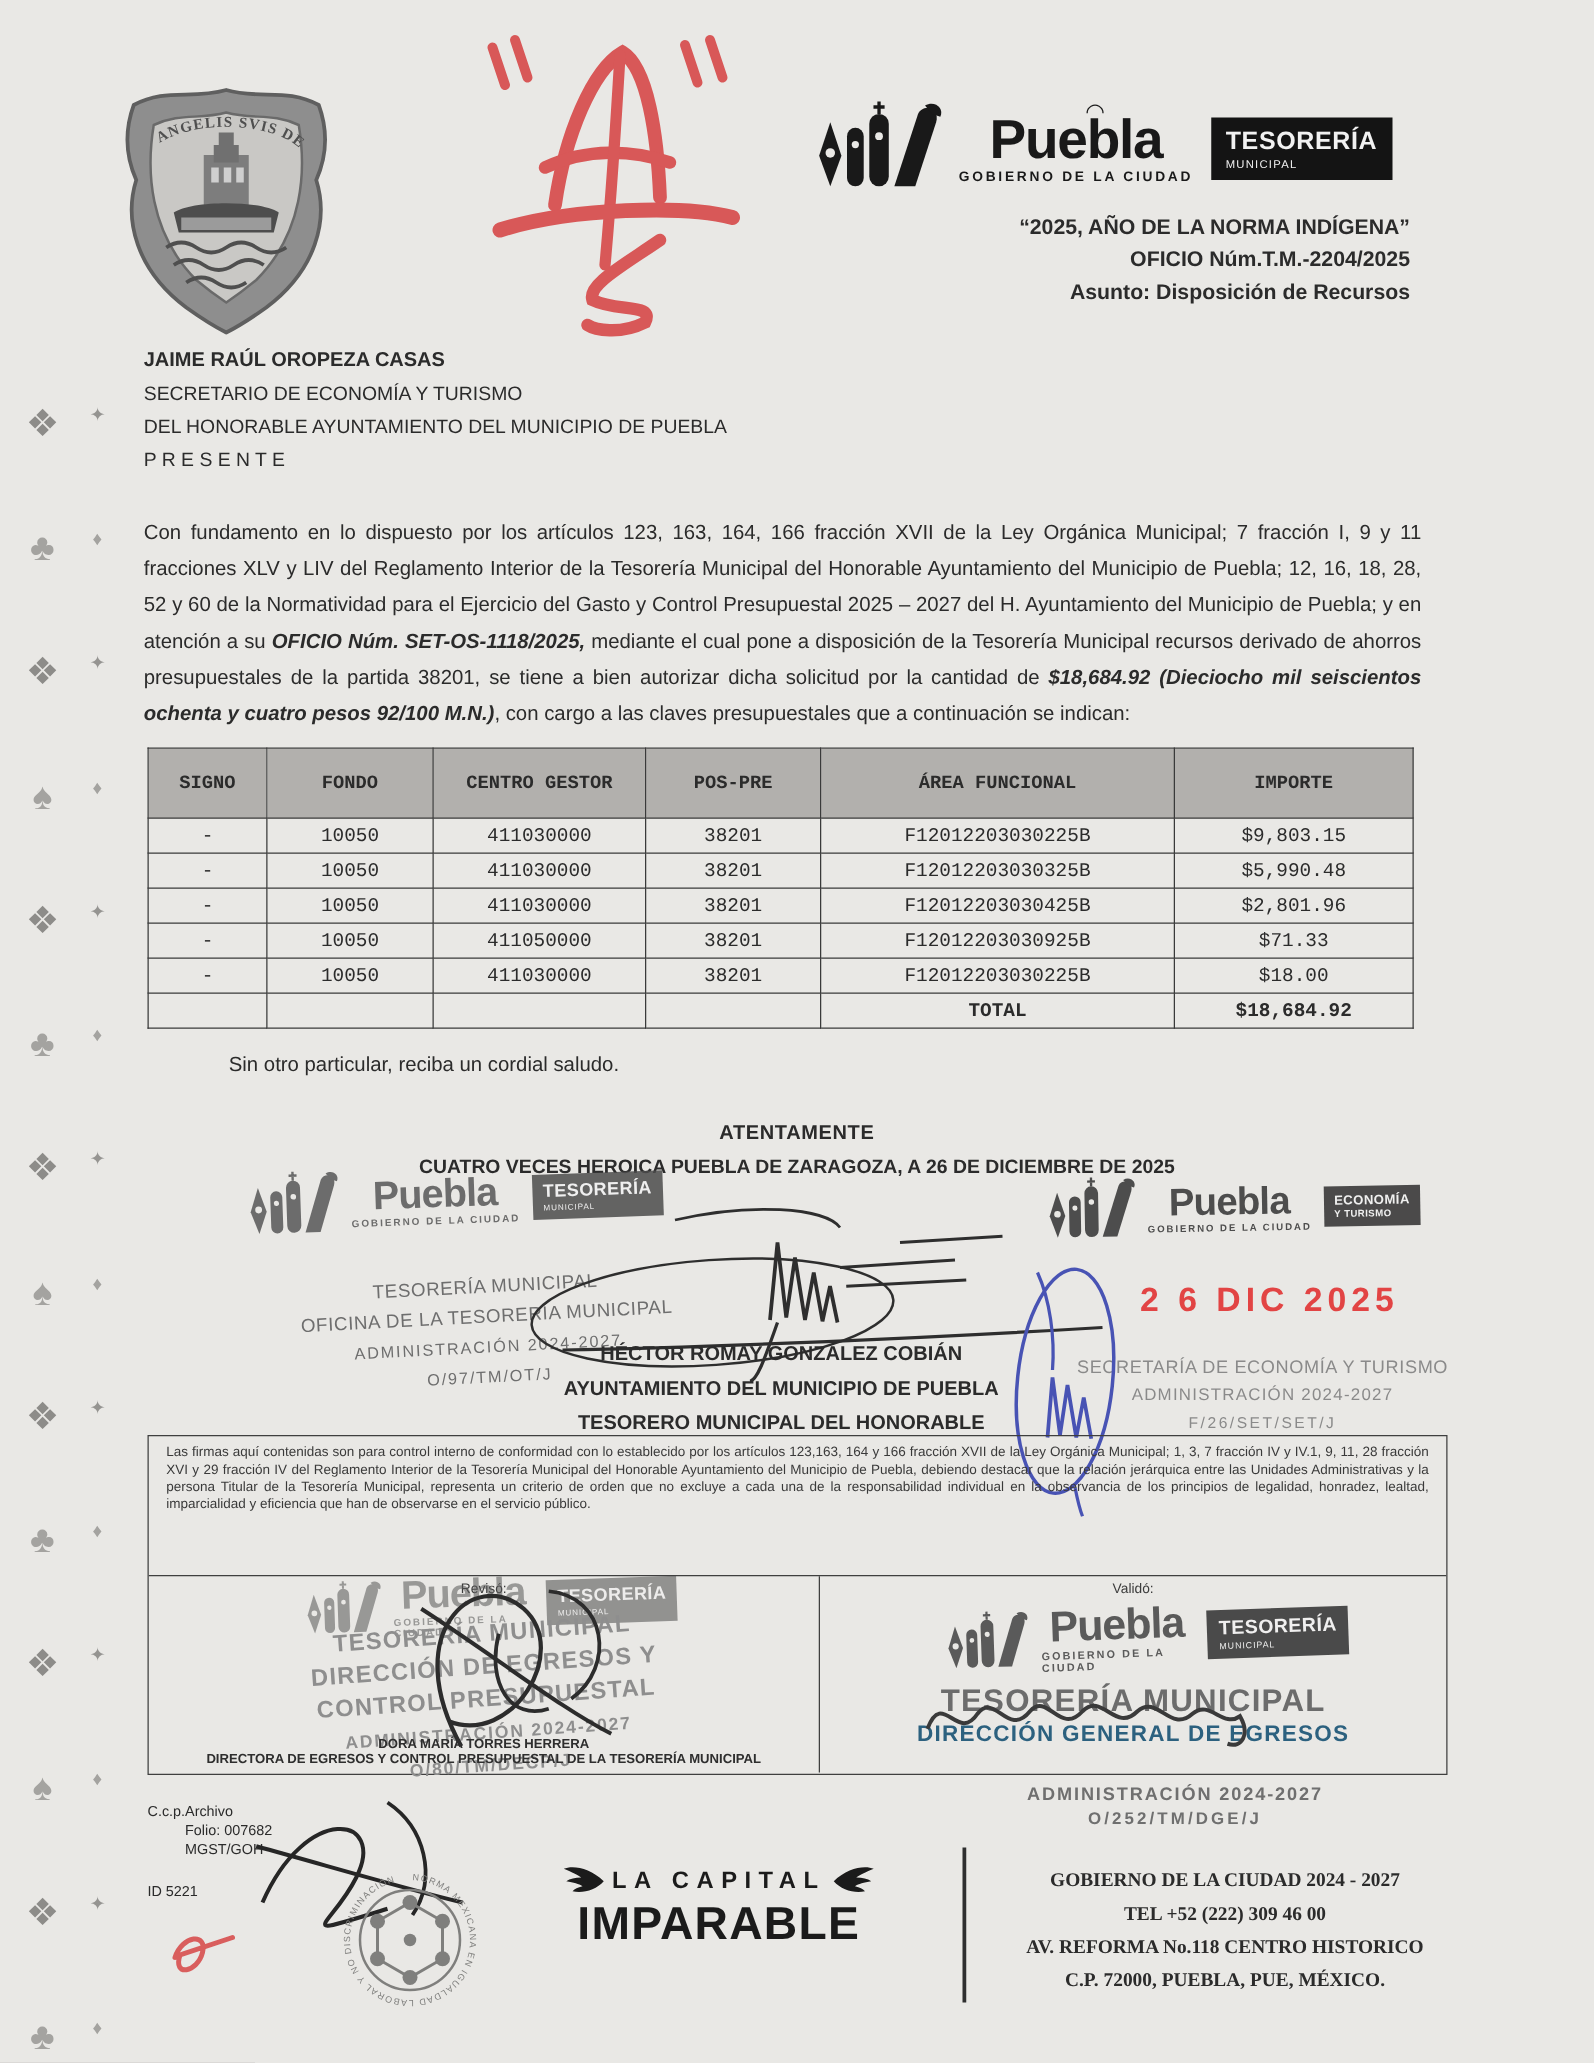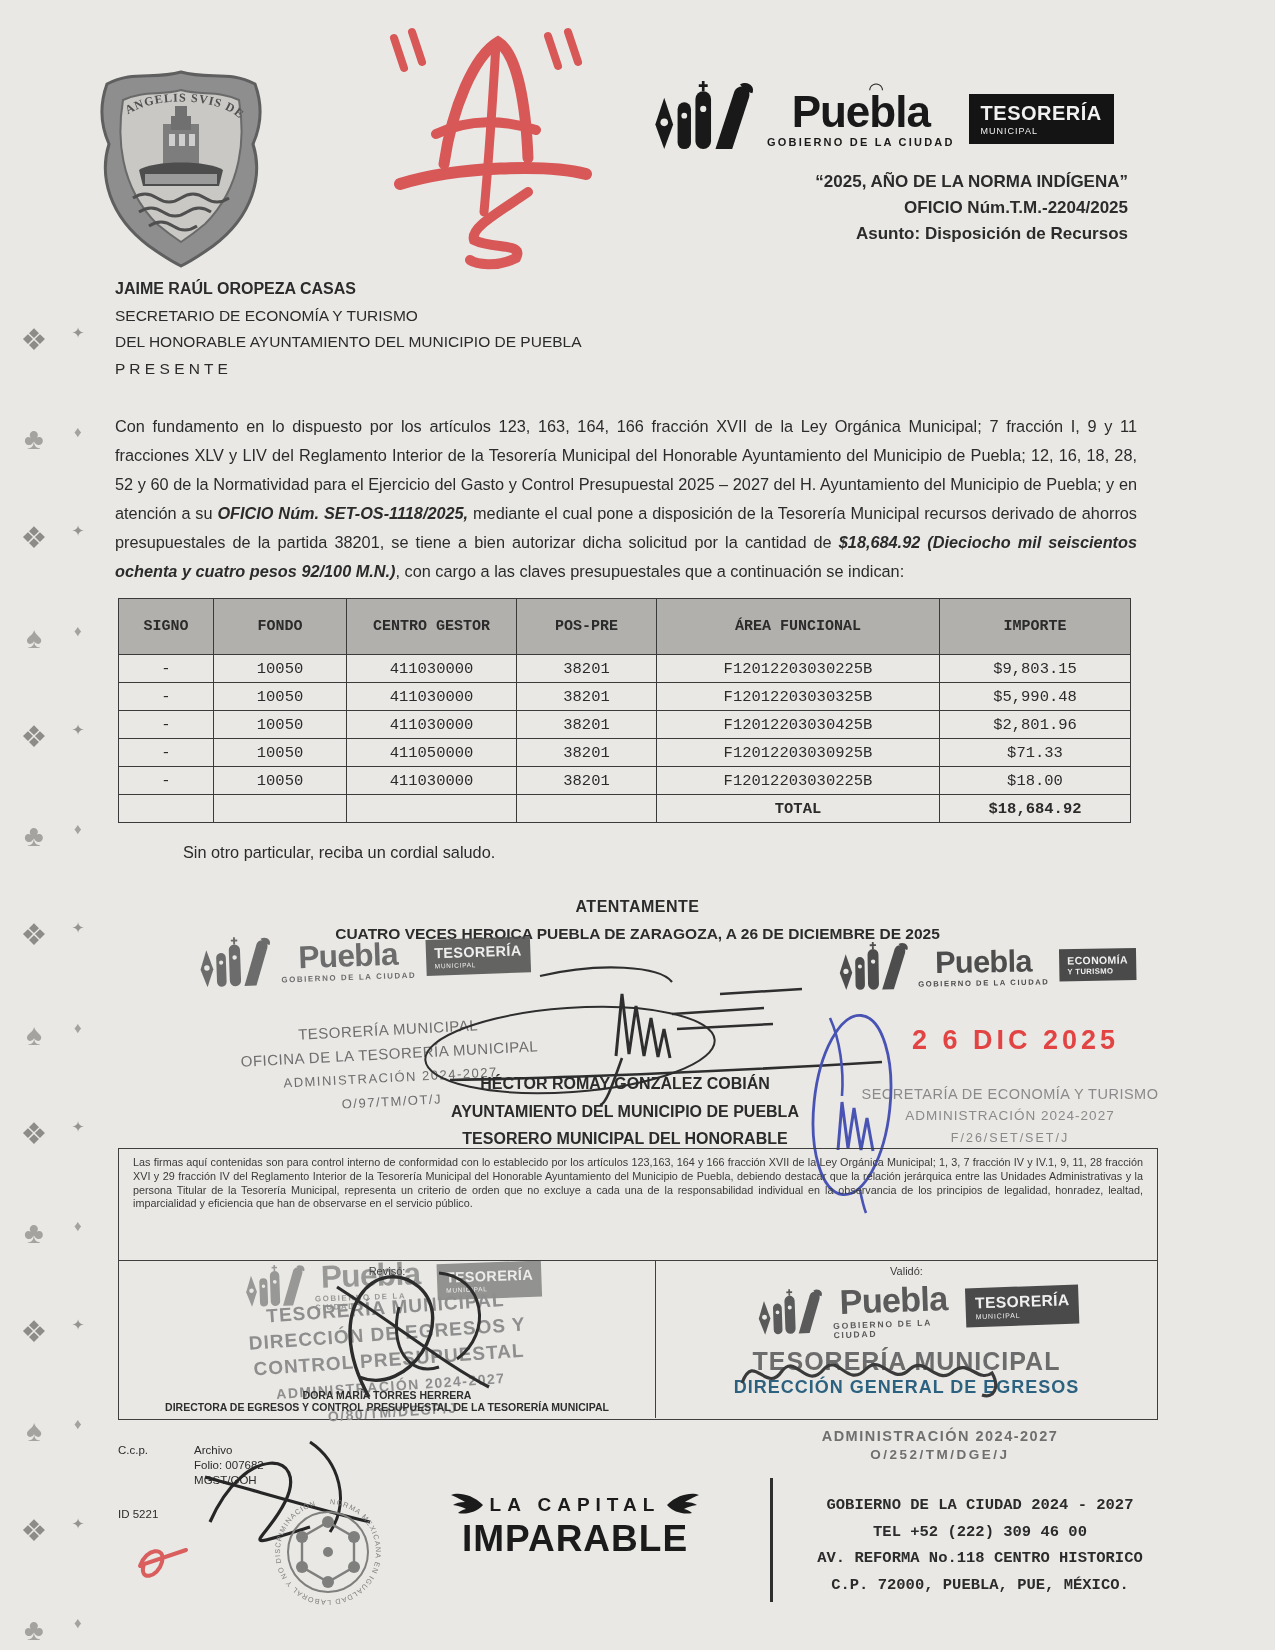--- a/index.html
+++ b/index.html
@@ -87,33 +87,33 @@
   .names .nm{font-size:10.5px;}
   .names .tt{font-size:10.5px;}
   .valido-big1{position:absolute;left:0px;top:86px;width:100%;text-align:center;color:#6c6c6c;font-weight:bold;
     font-size:25px;letter-spacing:1px;}
   .valido-big2{position:absolute;left:0px;top:116px;width:100%;text-align:center;color:#0c4a6e;font-weight:bold;
     font-size:18px;letter-spacing:1px;opacity:.85;}
   .underbox-stamp{position:absolute;left:775px;top:1428px;width:330px;text-align:center;color:#6f6f6f;font-weight:bold;}
   .underbox-stamp .a{font-size:14.5px;letter-spacing:1.5px;}
   .underbox-stamp .b{font-size:13.5px;letter-spacing:2.5px;margin-top:3px;}
 
-  .ccp{position:absolute;left:118px;top:1443px;font-size:11.5px;line-height:15px;display:flex;gap:46px;justify-content:flex-end;}
+  .ccp{position:absolute;left:118px;top:1443px;font-size:11.5px;line-height:15px;display:flex;justify-content:flex-end;}
   .idnum{position:absolute;left:118px;top:1508px;font-size:11.5px;}
 
   .capital{position:absolute;left:415px;top:1492px;width:320px;text-align:center;color:#1b1b1b;}
   .capital-top{display:flex;align-items:center;justify-content:center;gap:6px;}
   .capital-l1{font-weight:bold;font-size:19px;letter-spacing:6px;}
   .capital-l2{font-weight:bold;font-size:37px;letter-spacing:1px;line-height:1;margin-top:2px;}
   .wing{width:34px;height:26px;}
   .wing--r{transform:scaleX(-1);}
 
   .vdiv{position:absolute;left:770px;top:1478px;width:2.5px;height:124px;background:#2f2f2f;}
   .contact{position:absolute;left:805px;top:1492px;width:350px;text-align:center;font-weight:bold;
-    font-size:15.5px;line-height:26.5px;font-family:Liberation Mono, monospace;}
+    font-size:15.5px;line-height:26.5px;font-family:Liberation Serif, serif;}
 
   svg.ink{overflow:visible;}
 </style>
 </head>
 <body>
 
 <div class="page">
 
   <div class="talavera">
       <span class="tg tg-big">❖</span>

